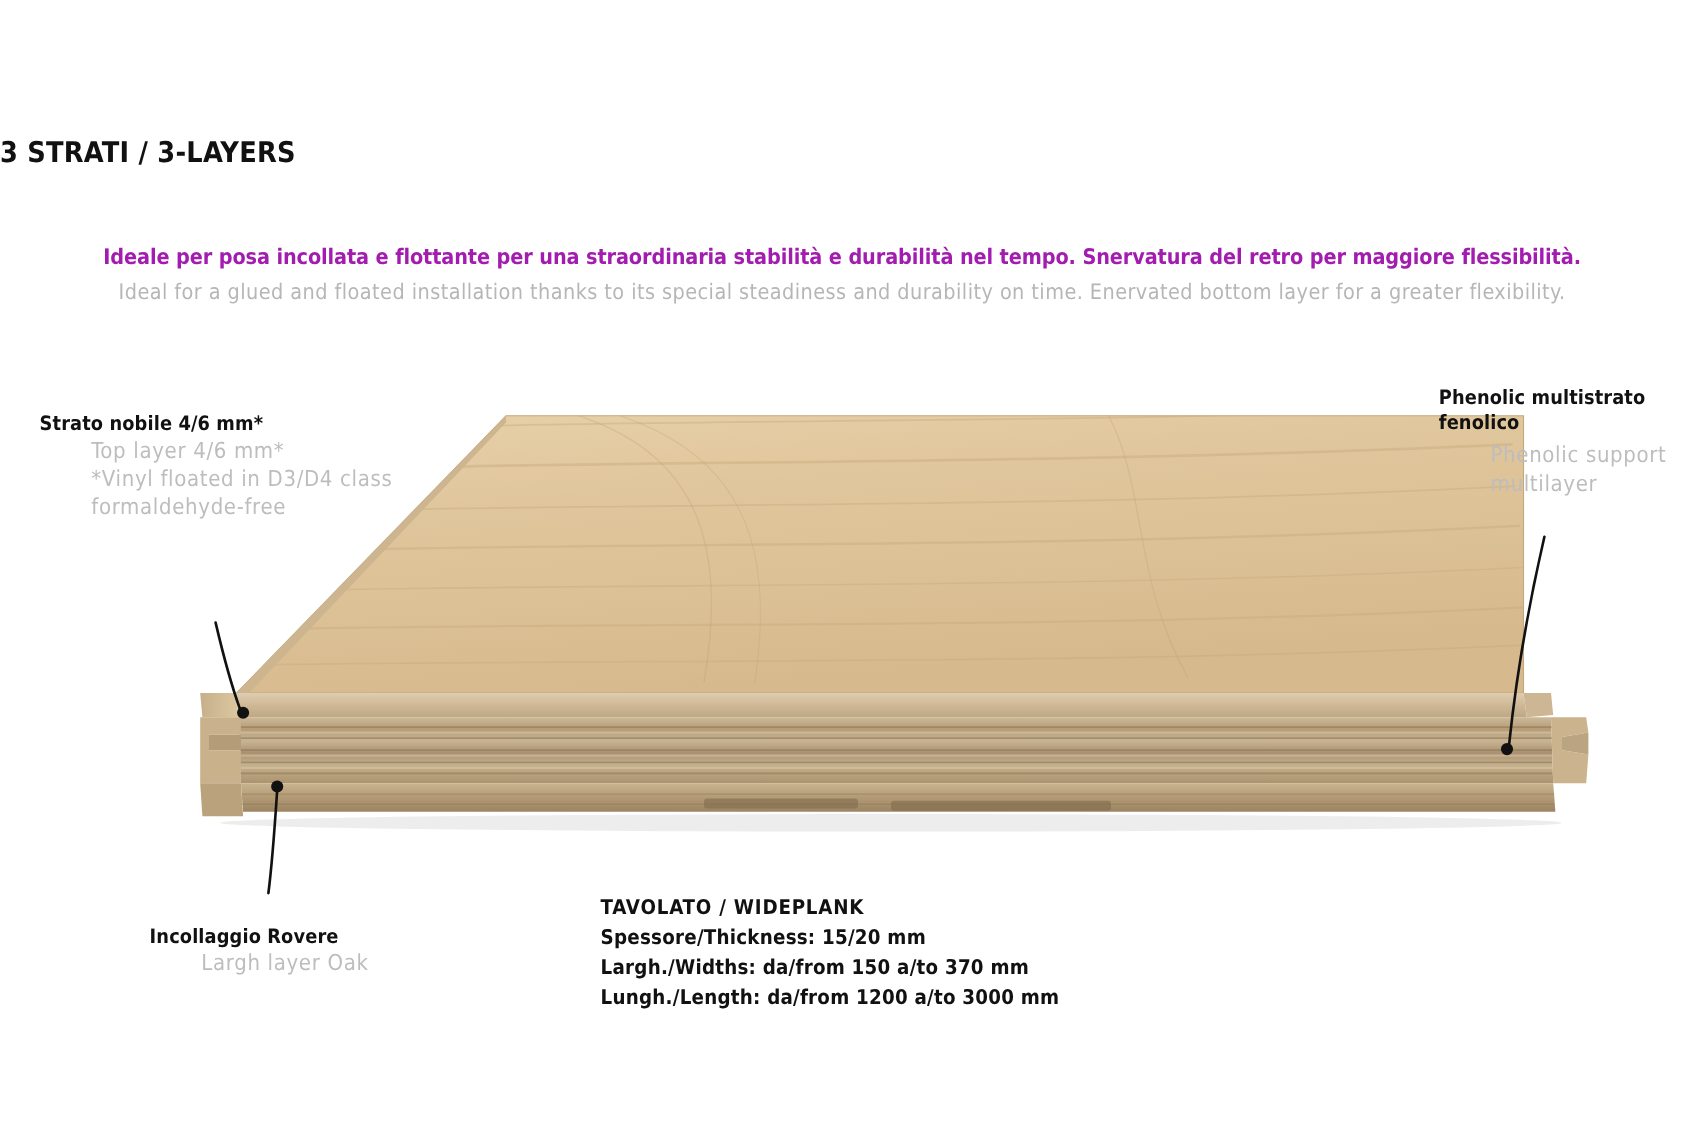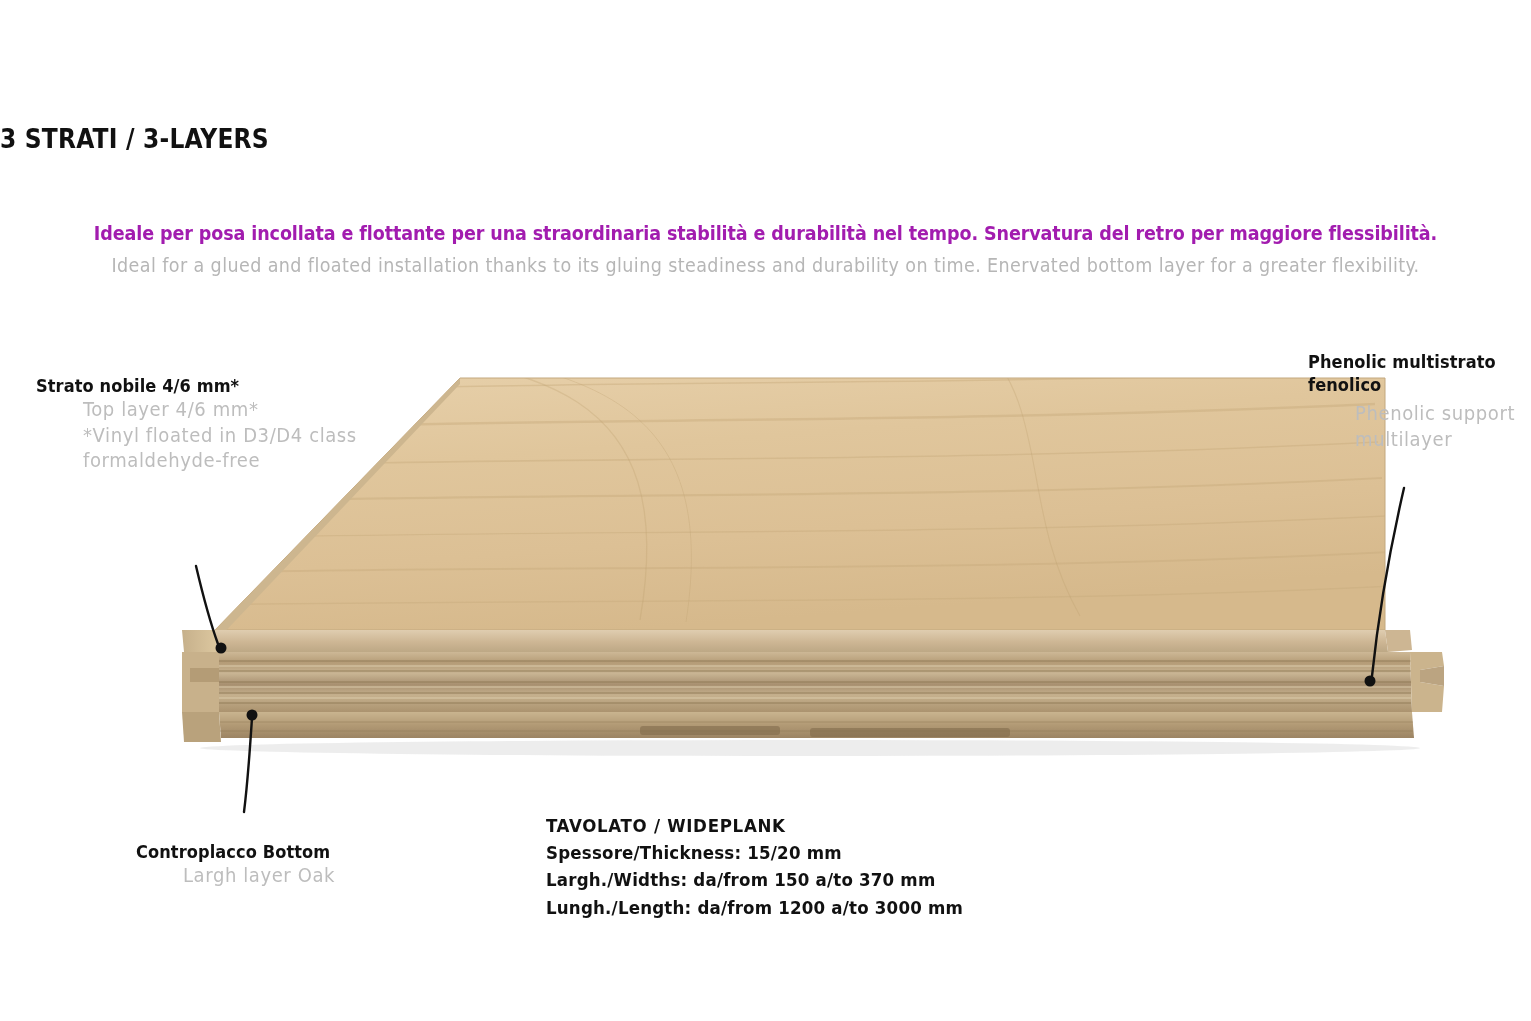--- a/index.html
+++ b/index.html
@@ -118,21 +118,21 @@
   }
 </style>
 </head>
 <body>
 
 <div id="stage">
 
   <div class="title">3 STRATI / 3-LAYERS</div>
 
   <div class="subtitle-it">Ideale per posa incollata e flottante per una straordinaria stabilità e durabilità nel tempo. Snervatura del retro per maggiore flessibilità.</div>
-  <div class="subtitle-en">Ideal for a glued and floated installation thanks to its gluing steadiness and durability on time. Enervated bottom layer for a greater flexibility.</div>
+  <div class="subtitle-en">Ideal for a glued and floated installation thanks to its special steadiness and durability on time. Enervated bottom layer for a greater flexibility.</div>
 
   <svg id="plank-svg" width="1330" height="460" viewBox="0 0 1330 460">
     <defs>
       <linearGradient id="gTop" x1="0" y1="0" x2="0.35" y2="1">
         <stop offset="0%" stop-color="#e7d0aa"></stop>
         <stop offset="35%" stop-color="#e0c69c"></stop>
         <stop offset="70%" stop-color="#dcc095"></stop>
         <stop offset="100%" stop-color="#d6b98c"></stop>
       </linearGradient>
       <linearGradient id="gEdge" x1="0" y1="0" x2="0" y2="1">
@@ -258,21 +258,21 @@
     <div class="en">Top layer 4/6 mm*</div>
     <div class="en">*Vinyl floated in D3/D4 class formaldehyde-free</div>
   </div>
 
   <div class="callout" id="callout-support">
     <div class="it">Phenolic multistrato fenolico</div>
     <div class="en" style="margin-top:5px;">Phenolic support multilayer</div>
   </div>
 
   <div class="callout" id="callout-bottom">
-    <div class="it">Controplacco Bottom</div>
+    <div class="it">Incollaggio Rovere</div>
     <div class="en">Largh layer Oak</div>
   </div>
 
   <div class="spec">
     <div class="spec-title">TAVOLATO / WIDEPLANK</div>
     <div class="spec-line">Spessore/Thickness: 15/20 mm</div>
     <div class="spec-line">Largh./Widths: da/from 150 a/to 370 mm</div>
     <div class="spec-line">Lungh./Length: da/from 1200 a/to 3000 mm</div>
   </div>
 

